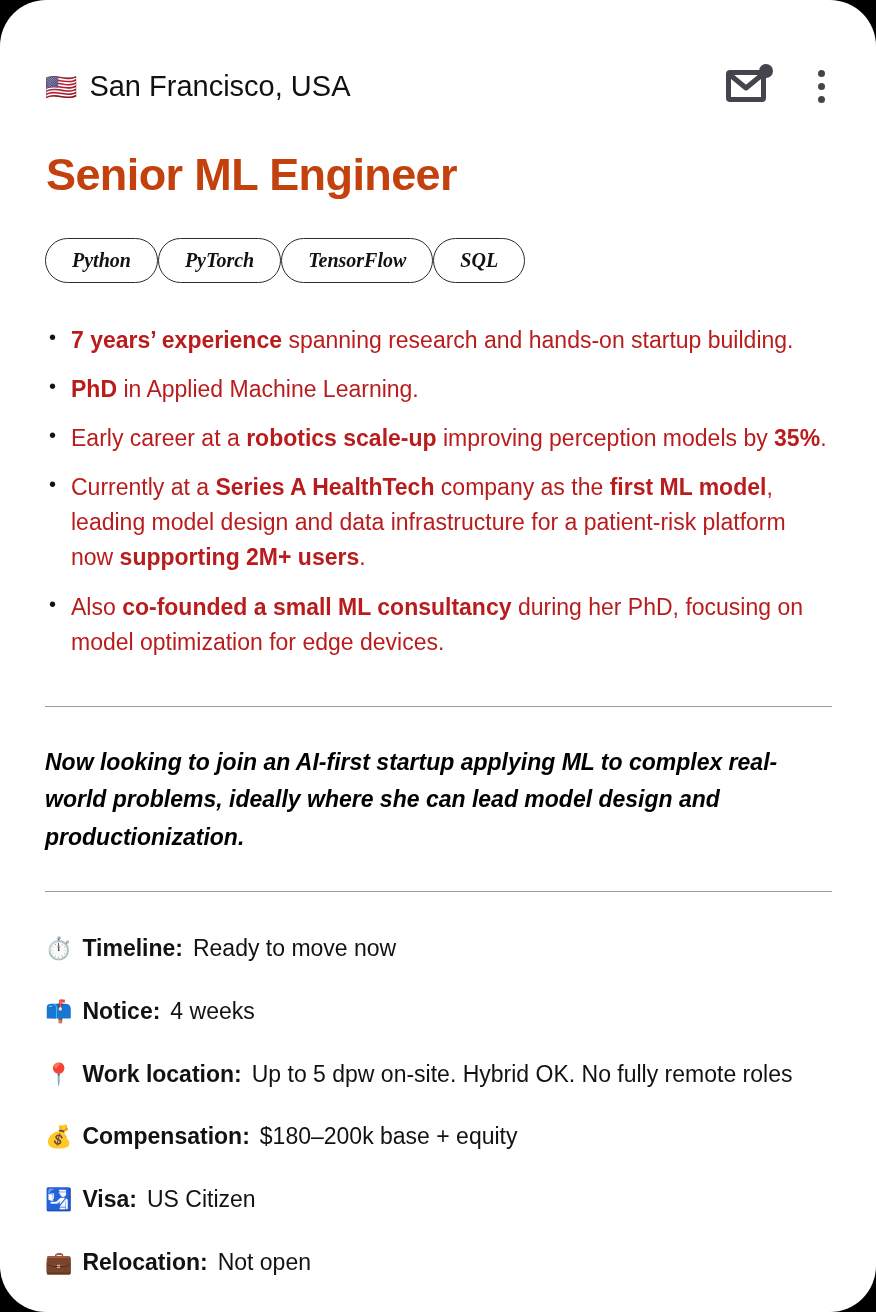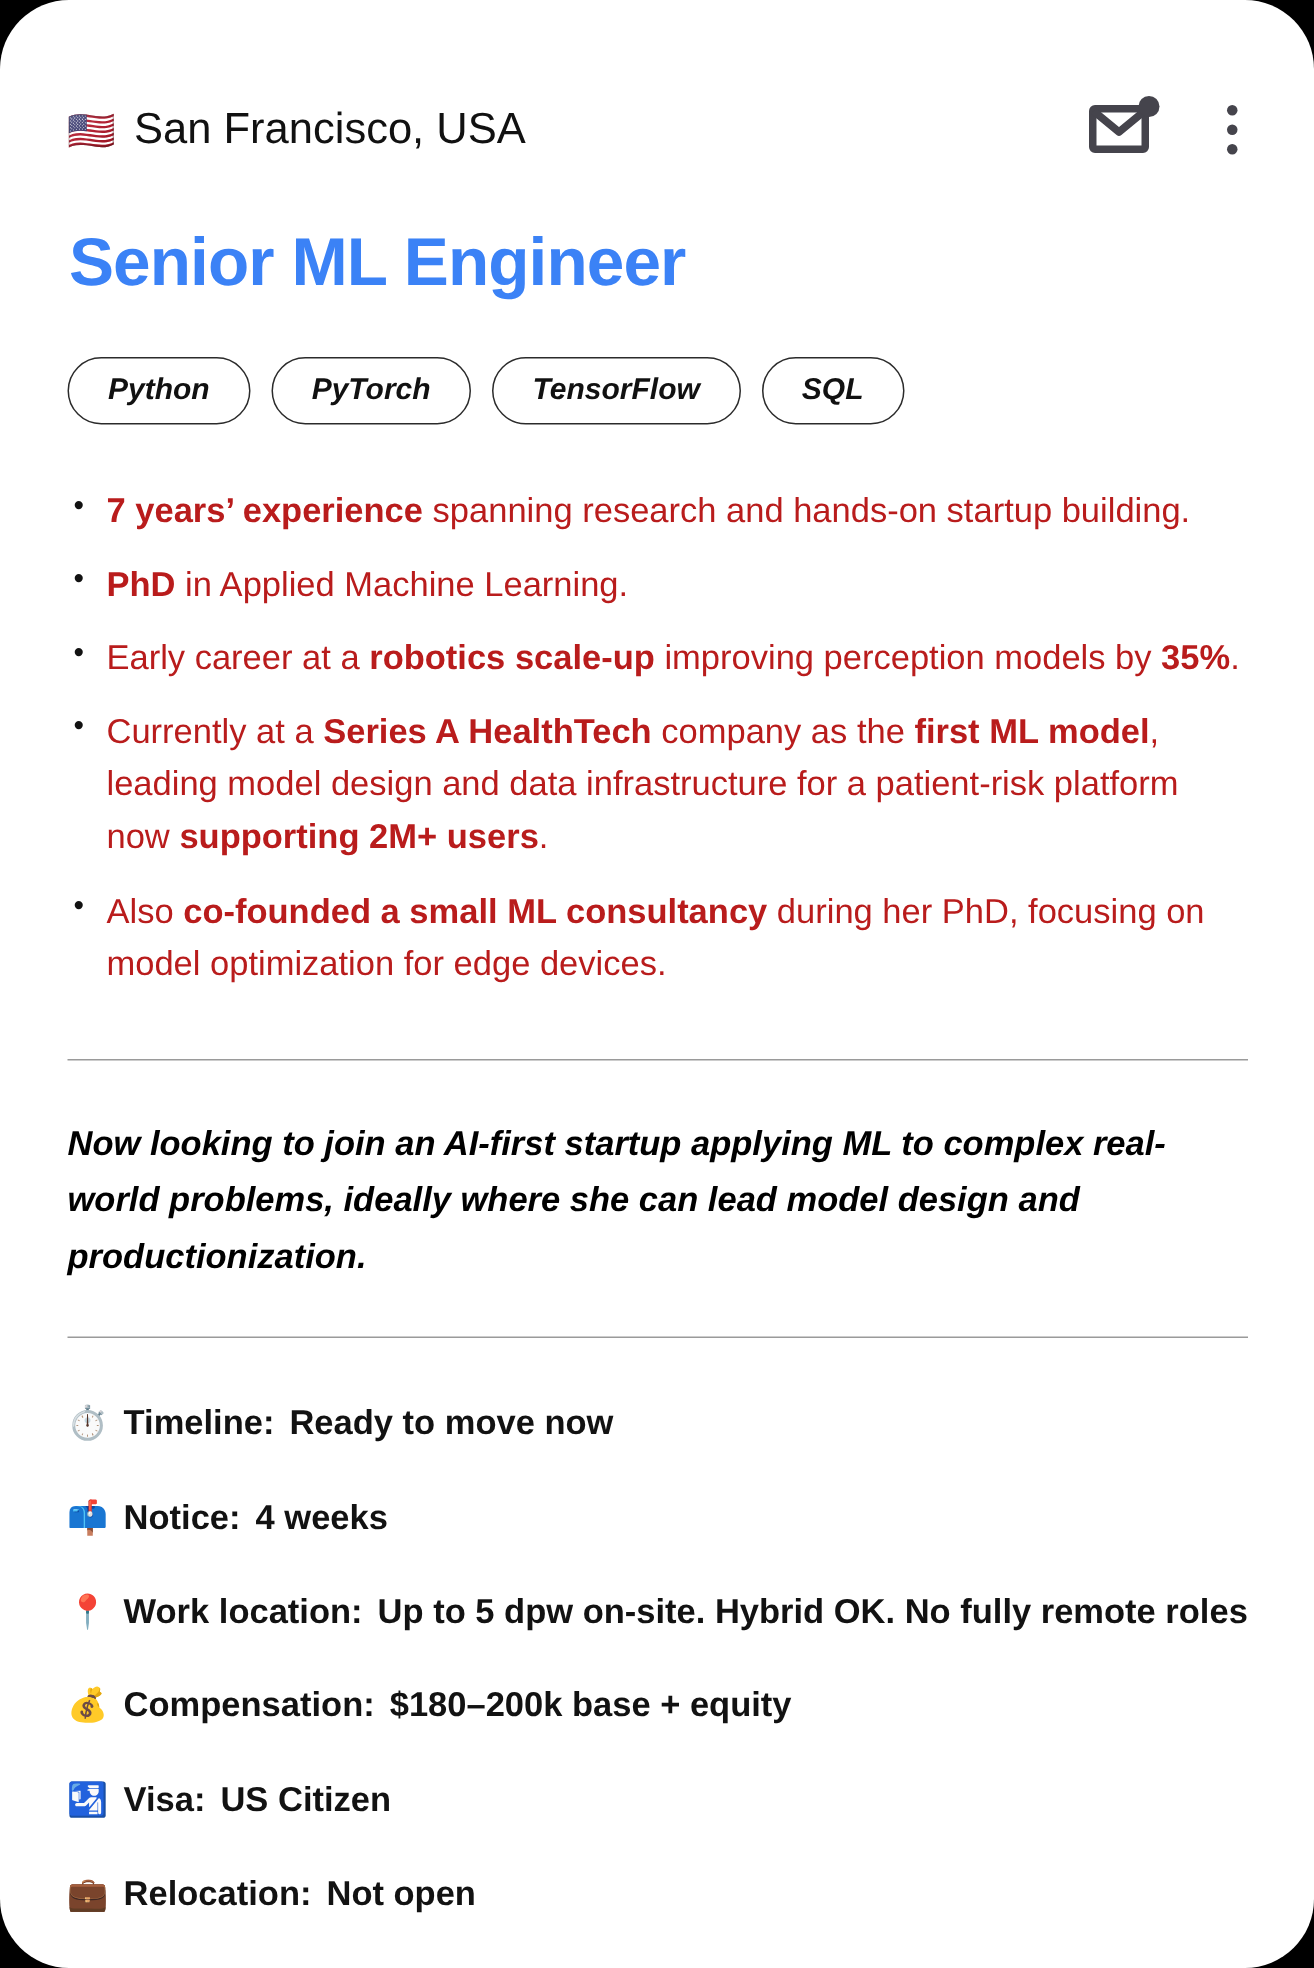--- a/index.html
+++ b/index.html
@@ -75,32 +75,32 @@
   .kebab { display: flex; flex-direction: column; gap: 6px; align-items: center; }
   .kebab span {
     width: 7px; height: 7px; border-radius: 50%; background: #45444c;
     display: block;
   }
 
   
   .title {
     font-size: 45px;
     font-weight: bold;
-    color: #3b82f6;
+    color: #c2410c;
     letter-spacing: -0.6px;
     margin: 36px 0 0 1px;
     line-height: 1.1;
   }
 
   
   .tags {
     display: flex;
-    gap: 14px;
     margin-top: 38px;
     flex-wrap: wrap;
+    font-family: Liberation Serif, serif;
   }
   .tag {
     border: 1.4px solid #2b2b2b;
     border-radius: 999px;
     padding: 10px 26px;
     font-size: 20px;
     font-weight: bold;
     font-style: italic;
     color: #111111;
     line-height: 1.15;
@@ -166,21 +166,21 @@
     margin-bottom: 33px;
     white-space: nowrap;
   }
   .meta-row:last-child { margin-bottom: 0; }
   .meta-emoji {
     font-size: 22px;
     line-height: 1;
     flex: 0 0 auto;
   }
   .meta-label { font-weight: bold; }
-  .meta-value { font-weight: bold; text-align: center; }
+  .meta-value { font-weight: normal; text-align: center; }
 </style>
 </head>
 <body>
 
 <div class="card">
 
   <div class="header">
     <div class="location">
       <span class="flag-emoji">🇺🇸</span>
       <span>San Francisco, USA</span>

